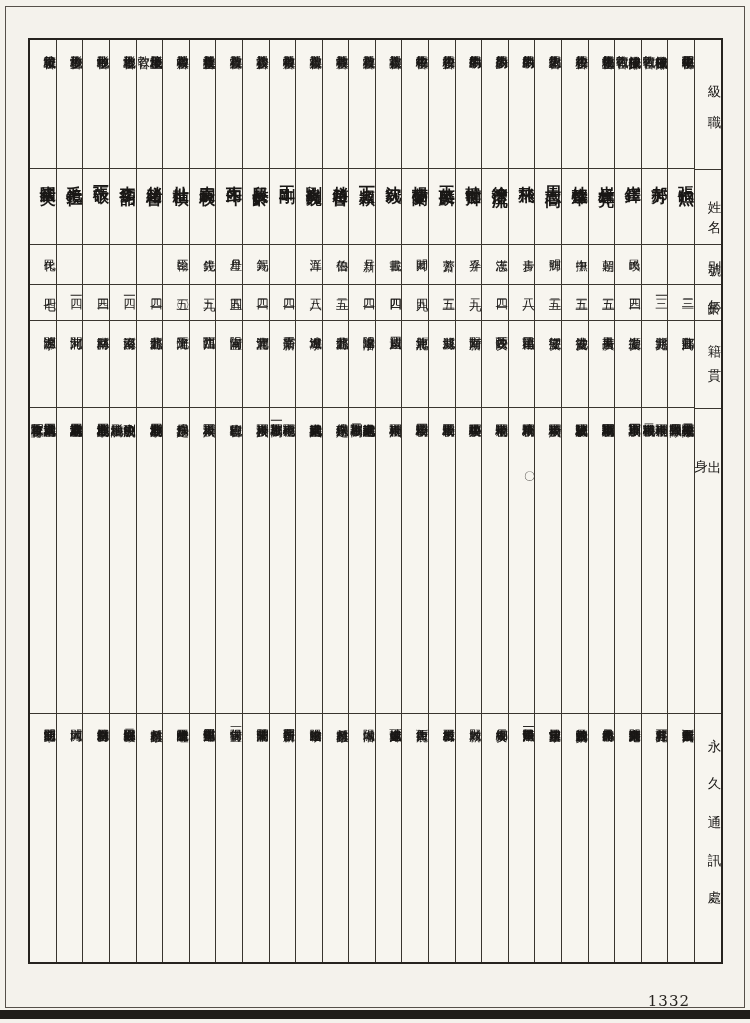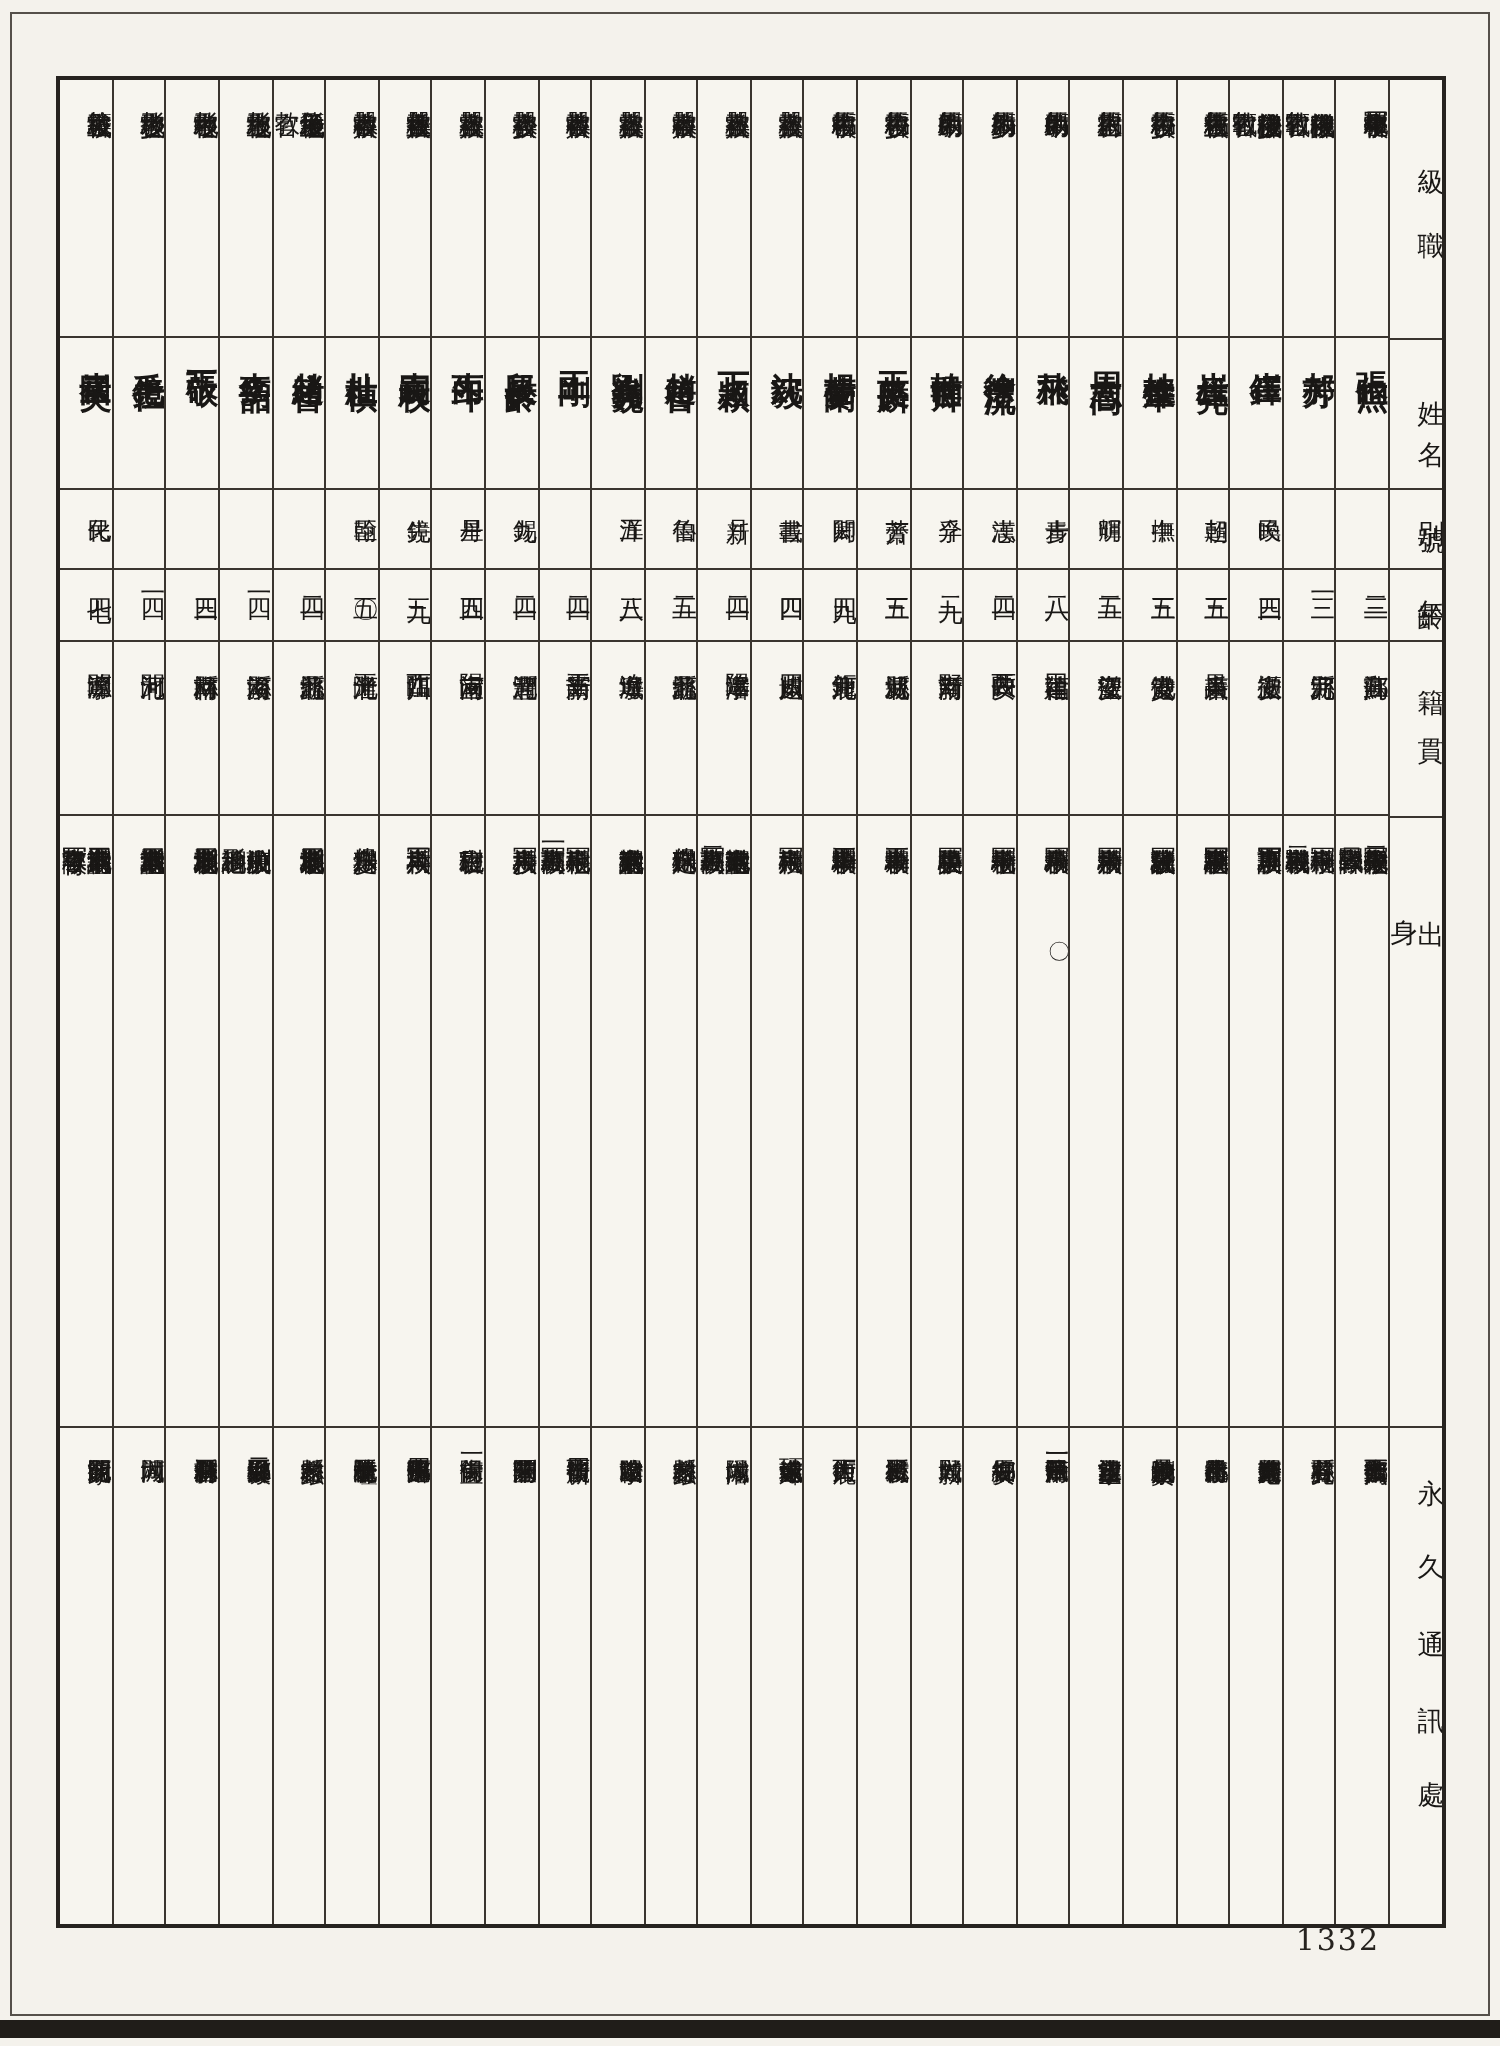--- a/index.html
+++ b/index.html
@@ -45,21 +45,21 @@
   .header-col .cell { font-size:13.5px; font-weight:400; }
   .h-rank   { padding-top:34px; letter-spacing:30px; }
   .h-name   { padding-top:20px; letter-spacing:20px; font-size:13.5px; font-weight:400; }
   .h-alias  { padding-top:5px;  letter-spacing:2px; }
   .h-age    { padding-top:4px;  letter-spacing:2px; }
   .h-native { padding-top:13px; letter-spacing:24px; }
   .h-origin { padding-top:40px; letter-spacing:176px; }
   .h-addr   { padding-top:14px; letter-spacing:38px; }
   .circle-mark { margin-top:48px; font-size:11px; }
   .page-num {
-    position:absolute; right:60px; bottom:44px;
+    position:absolute; right:60px; bottom:13px;
     font-family:"DejaVu Serif", serif; font-size:15px; letter-spacing:1px;
     color:#26231f;
   }
 </style>
 </head>
 <body>
 
 <div class="page">
   <div class="page-frame"></div>
 

